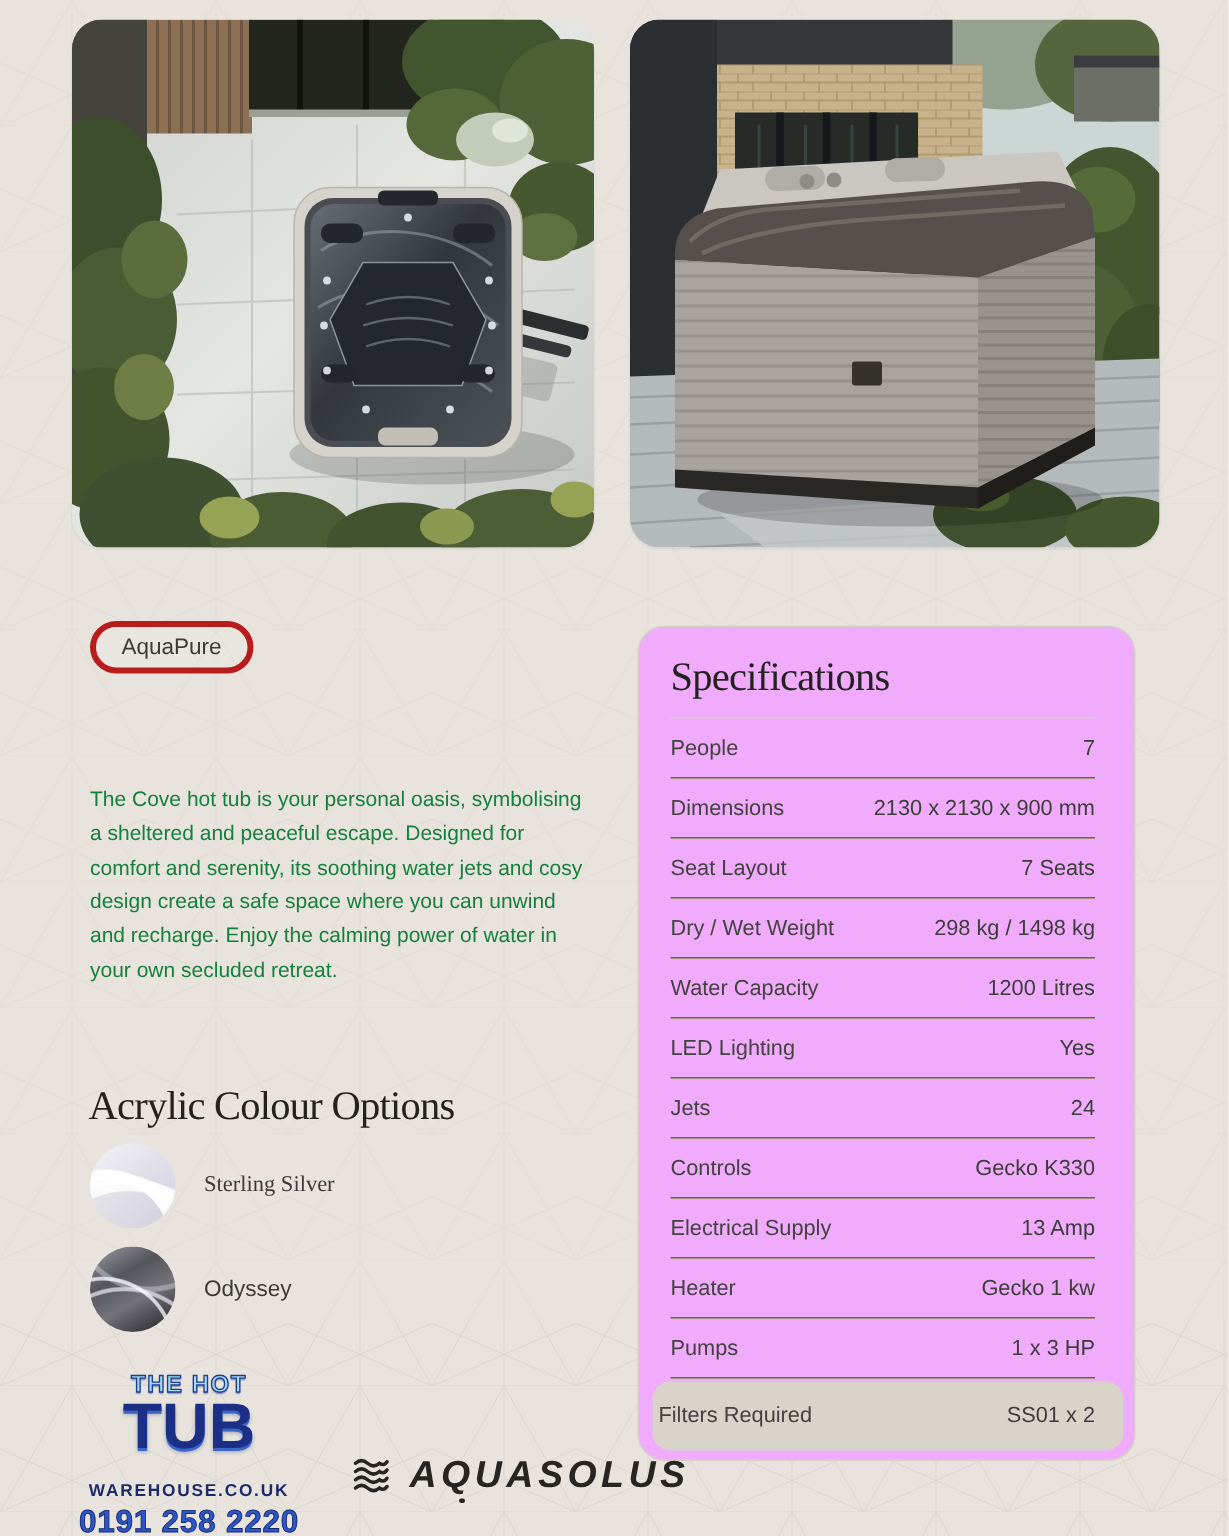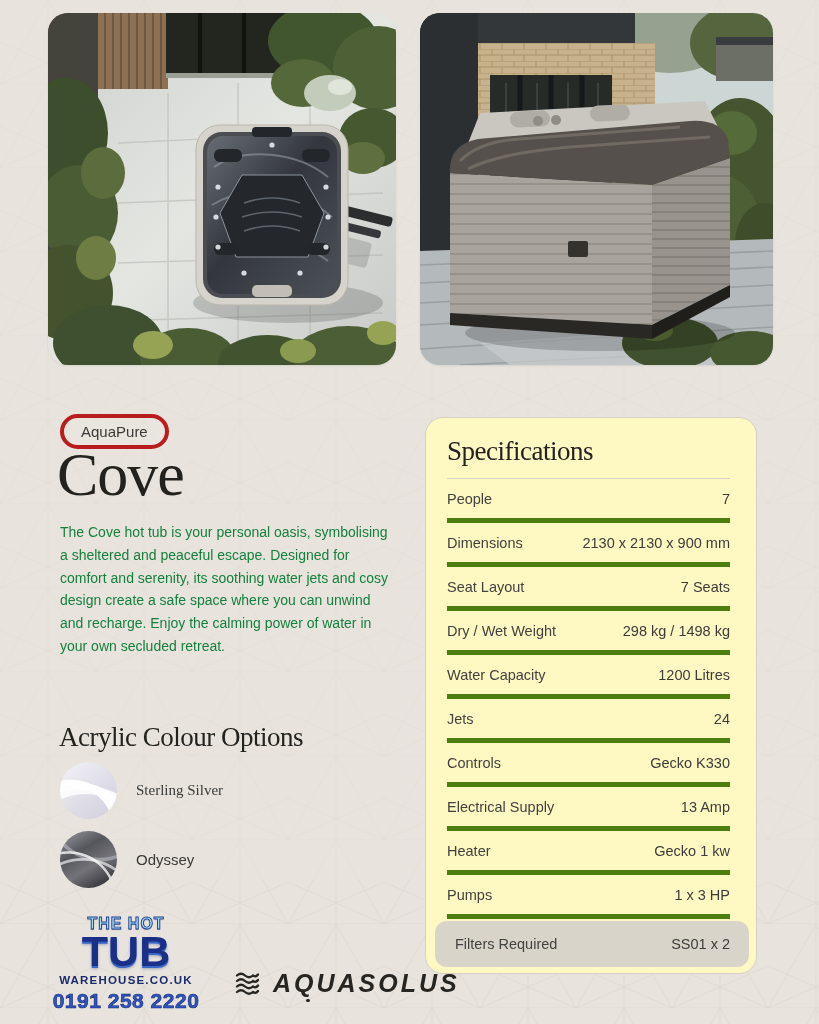--- a/index.html
+++ b/index.html
@@ -29,38 +29,38 @@
      radial-gradient(circle at 45% 165%, transparent 62%, rgba(255,255,255,.85) 63%, rgba(255,255,255,.85) 70%, transparent 71%),
      linear-gradient(140deg,#f4f3f8 0%,#e2e1ea 45%,#cfcedb 100%);}
   .swatch.odyssey{background:
      radial-gradient(circle at 15% 120%, transparent 54%, rgba(255,255,255,.75) 55%, rgba(255,255,255,.75) 57%, transparent 58%),
      radial-gradient(circle at 40% 150%, transparent 60%, rgba(235,235,240,.7) 61%, rgba(235,235,240,.7) 63%, transparent 64%),
      radial-gradient(circle at 70% -40%, transparent 55%, rgba(200,200,208,.5) 56%, rgba(200,200,208,.5) 59%, transparent 60%),
      linear-gradient(150deg,#9c9ca4 0%,#55555c 35%,#737379 60%,#3e3e44 85%,#57575d 100%);}
   .opt-label{font-size:15px;color:#3b3a38;}
 
   
-  .specs{position:absolute;left:425px;top:417px;width:332px;box-sizing:border-box;background:#fef9c3;
+  .specs{position:absolute;left:425px;top:417px;width:332px;box-sizing:border-box;background:#f0abfc;
          border:1px solid #d5cfc5;border-radius:18px;padding:18px 26px 6px 21px;}
   .specs h2{margin:0;font-family:"Liberation Serif","DejaVu Serif",serif;font-size:27px;font-weight:400;
             letter-spacing:-.5px;color:#23221f;line-height:1.15;padding-bottom:11px;border-bottom:1px solid #d7d1c7;}
   .srow{display:flex;justify-content:space-between;align-items:center;height:39px;
-        border-bottom:5px solid #4d7c0f;font-size:14.5px;}
+        border-bottom:1px solid #4d7c0f;font-size:14.5px;}
   .srow .lbl{color:#434240;}
   .srow .val{color:#3d3c3a;text-align:right;}
   .srow.hl{height:46px;background:#d9d4ca;border-bottom:none;border-radius:12px;
-           margin:2px -19px 0 -12px;padding:0 19px 0 20px;}
+           margin:2px -19px 0 -12px;padding:0 19px 0 4px;}
 
   
   .whlogo{position:absolute;left:52px;top:916px;width:148px;text-align:center;line-height:1;}
   .wh1{font-size:16px;font-weight:800;letter-spacing:1px;color:#a5dfeb;
        -webkit-text-stroke:.9px #1d3c97;text-shadow:0 1px 1px rgba(20,40,110,.45);}
   .wh2{font-size:43px;font-weight:800;letter-spacing:0;color:#1c2f86;margin-top:-2px;
        text-shadow:0 2px 0 #3a66c8, 0 3px 3px rgba(20,40,110,.35);}
-  .wh3{font-size:11.5px;font-weight:700;letter-spacing:1.2px;color:#1b2a6b;margin-top:2px;}
+  .wh3{font-size:11.5px;font-weight:700;letter-spacing:1.2px;color:#1b2a6b;margin-top:16px;}
   .whphone{font-size:21px;font-weight:800;letter-spacing:.5px;color:#2e55c5;margin-top:3px;
        -webkit-text-stroke:.6px #16296f;}
 
   
   .aqlogo{position:absolute;left:235px;top:969px;display:flex;align-items:center;gap:13px;}
   .aqname{position:relative;font-size:25px;font-weight:600;letter-spacing:3px;color:#262522;font-style:italic;}
   .aqdot{position:absolute;left:33px;bottom:-4px;width:3.5px;height:3.5px;border-radius:50%;background:#262522;}
 </style>
 </head>
 <body>
@@ -274,21 +274,20 @@
           <path d="M48,156 Q80,140 150,134 L290,124"></path>
         </g>
         <rect x="148" y="228" width="20" height="16" rx="2" fill="#35322e"></rect>
         <polygon points="30,300 232,312 232,326 30,312" fill="#2a2825"></polygon>
         <polygon points="232,312 310,272 310,284 232,326" fill="#201e1b"></polygon>
       </g>
     </svg>
   </div>
 
   <div class="badge">AquaPure</div>
-  <div class="title">Cove</div>
   <div class="desc">The Cove hot tub is your personal oasis, symbolising a sheltered and peaceful escape. Designed for comfort and serenity, its soothing water jets and cosy design create a safe space where you can unwind and recharge. Enjoy the calming power of water in your own secluded retreat.</div>
 
   <div class="acrylic-h">Acrylic Colour Options</div>
   <div class="opt-row r1">
     <div class="swatch silver"></div>
     <div class="opt-label">Sterling Silver</div>
   </div>
   <div class="opt-row r2">
     <div class="swatch odyssey"></div>
     <div class="opt-label">Odyssey</div>
@@ -308,20 +307,24 @@
       <span class="lbl">Seat Layout</span>
       <span class="val">7 Seats</span>
     </div>
     <div class="srow">
       <span class="lbl">Dry / Wet Weight</span>
       <span class="val">298 kg / 1498 kg</span>
     </div>
     <div class="srow">
       <span class="lbl">Water Capacity</span>
       <span class="val">1200 Litres</span>
+    </div>
+    <div class="srow">
+      <span class="lbl">LED Lighting</span>
+      <span class="val">Yes</span>
     </div>
     <div class="srow">
       <span class="lbl">Jets</span>
       <span class="val">24</span>
     </div>
     <div class="srow">
       <span class="lbl">Controls</span>
       <span class="val">Gecko K330</span>
     </div>
     <div class="srow">

